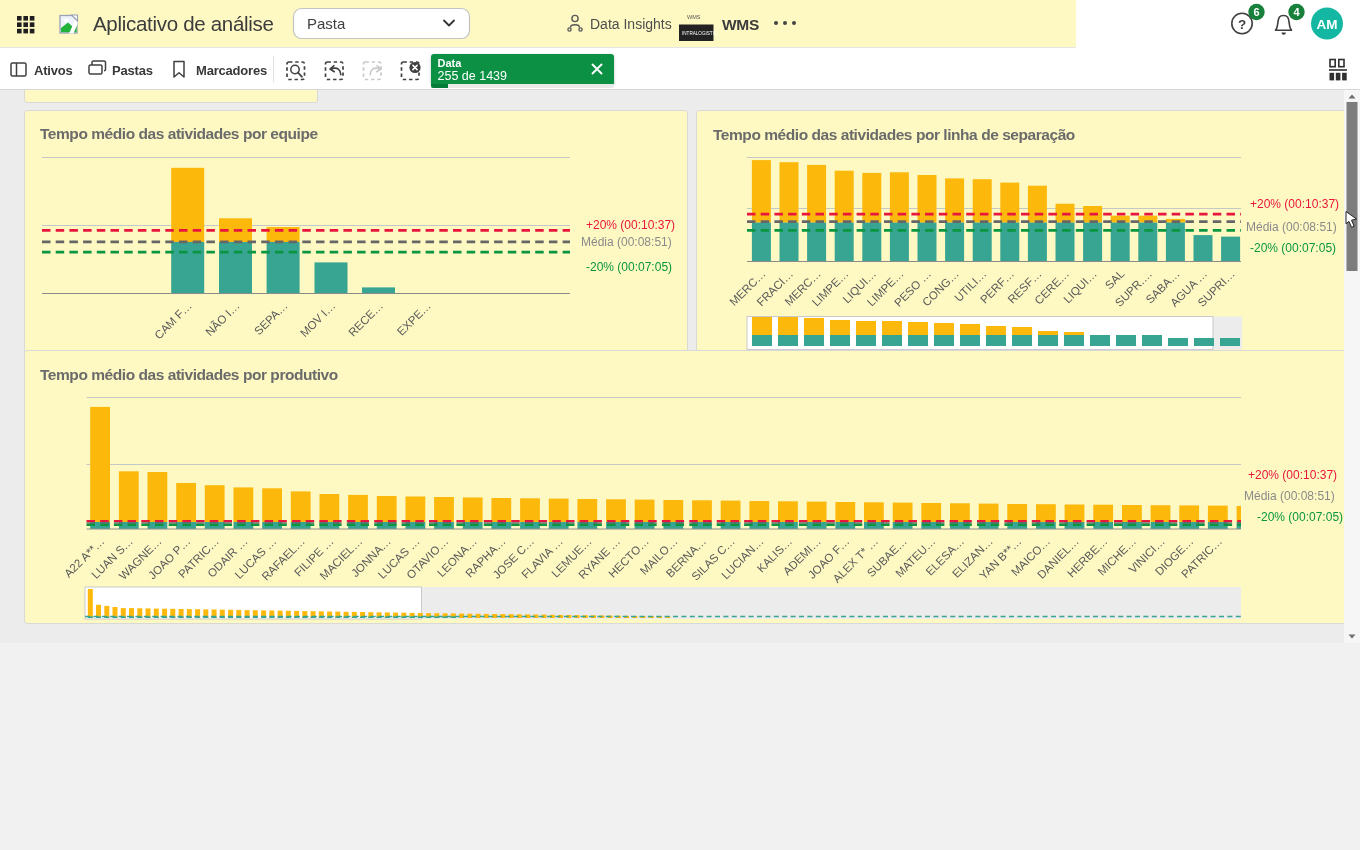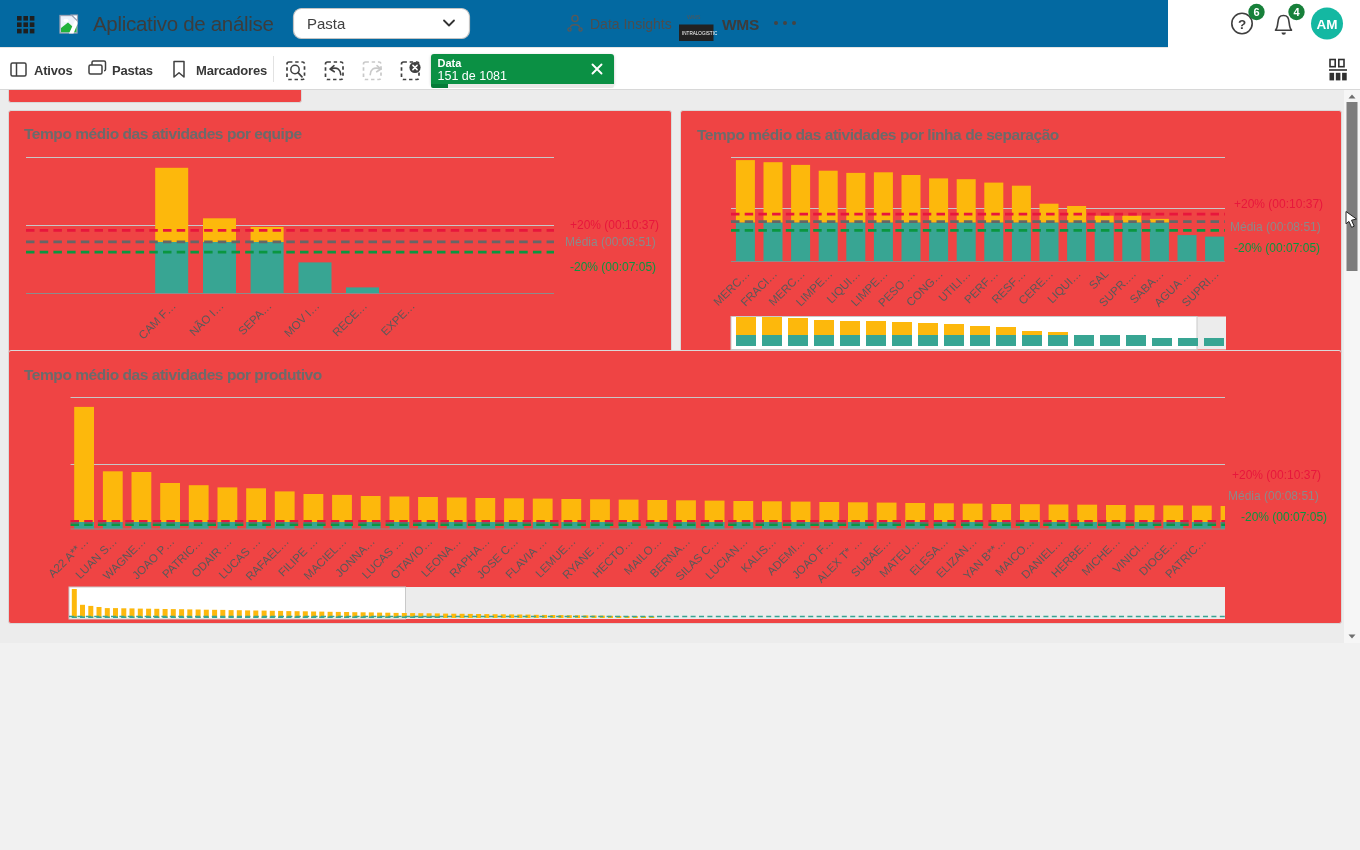--- a/index.html
+++ b/index.html
@@ -1,12 +1,12 @@
 <!DOCTYPE html>
-<html><head><meta charset="utf-8"><style>html,body{margin:0;padding:0;width:1360px;height:850px;overflow:hidden;font-family:"Liberation Sans", sans-serif;-webkit-font-smoothing:antialiased;}.card{position:absolute;background:#ef4444;border:1px solid #d9d9d9;border-radius:3px;}</style></head><body>
+<html><head><meta charset="utf-8"><style>html,body{margin:0;padding:0;width:1360px;height:850px;overflow:hidden;font-family:"Liberation Sans", sans-serif;-webkit-font-smoothing:antialiased;}.card{position:absolute;background:#fef9c3;border:1px solid #d9d9d9;border-radius:3px;margin-left:16px;}</style></head><body>
 <div style="position:absolute;left:0;top:90px;width:1360px;height:553px;background:#ececec;"></div>
 <div style="position:absolute;left:0;top:643px;width:1360px;height:207px;background:#f1f1f1;"></div>
 <div class="card" style="left:8px;top:60px;width:292px;height:40.5px;"></div>
 <div class="card" style="left:8px;top:110px;width:662px;height:241.5px;">
     <svg width="662" height="241" viewBox="0 0 662 241" style="position:absolute;left:0;top:0">
       <text x="15" y="28" font-family="&quot;Liberation Sans&quot;, sans-serif" font-size="15.5" letter-spacing="-0.45" font-weight="bold" fill="#6b6b6b">Tempo médio das atividades por equipe</text>
       <line x1="17" y1="46.5" x2="545" y2="46.5" stroke="#c7c7c7" stroke-width="1"></line>
       <line x1="17" y1="114.5" x2="545" y2="114.5" stroke="#c7c7c7" stroke-width="1"></line>
       <rect x="146.2" y="56.8" width="33.0" height="74.2" fill="#fdb80c"></rect>
       <rect x="146.2" y="131.0" width="33.0" height="51.5" fill="#38a593"></rect>
@@ -391,21 +391,21 @@
   </div>
 <div style="position:absolute;left:1344px;top:90px;width:16px;height:553px;background:#f6f6f6;"></div>
 <svg width="16" height="553" viewBox="0 0 16 553" style="position:absolute;left:1344px;top:90px;">
     <path d="M4.5 8.5 L8 4.5 L11.5 8.5 Z" fill="#6f6f6f"></path>
     <path d="M4.5 544.5 L8 548.5 L11.5 544.5 Z" fill="#6f6f6f"></path>
     <rect x="2.5" y="12" width="11" height="169" fill="#7d7d7d"></rect>
   </svg>
 <svg width="14" height="20" viewBox="0 0 14 20" style="position:absolute;left:1345px;top:211px;">
     <path d="M1 0.5 L11.5 8 L6.5 9.2 L9.2 15.2 L6.6 16.4 L3.9 10.4 L1 12.8 Z" fill="#ffffff" stroke="#222" stroke-width="1"></path>
   </svg>
-<div style="position:absolute;left:0;top:0;width:1168px;height:47px;background:#0369a1;border-bottom:1px solid #e5e5e5;">
+<div style="position:absolute;left:0;top:0;width:1076px;height:47px;background:#fef9c3;border-bottom:1px solid #e5e5e5;">
     <svg width="1360" height="48" viewBox="0 0 1360 48" style="position:absolute;left:0;top:0">
       <rect x="17.0" y="16.0" width="4.6" height="4.6" fill="#1f1f1f"></rect>
       <rect x="23.4" y="16.0" width="4.6" height="4.6" fill="#1f1f1f"></rect>
       <rect x="29.8" y="16.0" width="4.6" height="4.6" fill="#1f1f1f"></rect>
       <rect x="17.0" y="22.4" width="4.6" height="4.6" fill="#1f1f1f"></rect>
       <rect x="23.4" y="22.4" width="4.6" height="4.6" fill="#1f1f1f"></rect>
       <rect x="29.8" y="22.4" width="4.6" height="4.6" fill="#1f1f1f"></rect>
       <rect x="17.0" y="28.8" width="4.6" height="4.6" fill="#1f1f1f"></rect>
       <rect x="23.4" y="28.8" width="4.6" height="4.6" fill="#1f1f1f"></rect>
       <rect x="29.8" y="28.8" width="4.6" height="4.6" fill="#1f1f1f"></rect>
@@ -474,21 +474,21 @@
       </g>
       <g fill="#2f2f2f">
         <rect x="1329.5" y="24.8" width="4.6" height="7.6"></rect>
         <rect x="1335.8" y="24.8" width="4.6" height="7.6"></rect>
         <rect x="1342.1" y="24.8" width="4.6" height="7.6"></rect>
       </g>
     </svg>
     <div style="position:absolute;left:430.5px;top:5.5px;width:183px;height:34px;">
       <div style="position:absolute;inset:0 0 3.5px 0;background:#0b9044;border-radius:3px 3px 0 0;box-shadow:0 1px 3px rgba(0,0,0,.25);">
         <div style="position:absolute;left:7px;top:3px;font:bold 11px &quot;Liberation Sans&quot;, sans-serif;color:#fff;">Data</div>
-        <div style="position:absolute;left:7px;top:15.5px;font:12.5px &quot;Liberation Sans&quot;, sans-serif;color:#fff;">151 de 1081</div>
+        <div style="position:absolute;left:7px;top:15.5px;font:12.5px &quot;Liberation Sans&quot;, sans-serif;color:#fff;">255 de 1439</div>
         <svg width="12" height="12" viewBox="0 0 12 12" style="position:absolute;right:11px;top:9px">
           <path d="M1.5 1.5 L10.5 10.5 M10.5 1.5 L1.5 10.5" stroke="#fff" stroke-width="1.9" stroke-linecap="round"></path>
         </svg>
       </div>
       <div style="position:absolute;left:0;bottom:0;width:100%;height:3.5px;background:#e9e9e7;border-radius:0 0 2px 2px;overflow:hidden;">
         <div style="position:absolute;left:0;top:0;width:17px;height:100%;background:#067c39;"></div>
       </div>
     </div>
   </div>
 </body></html>

